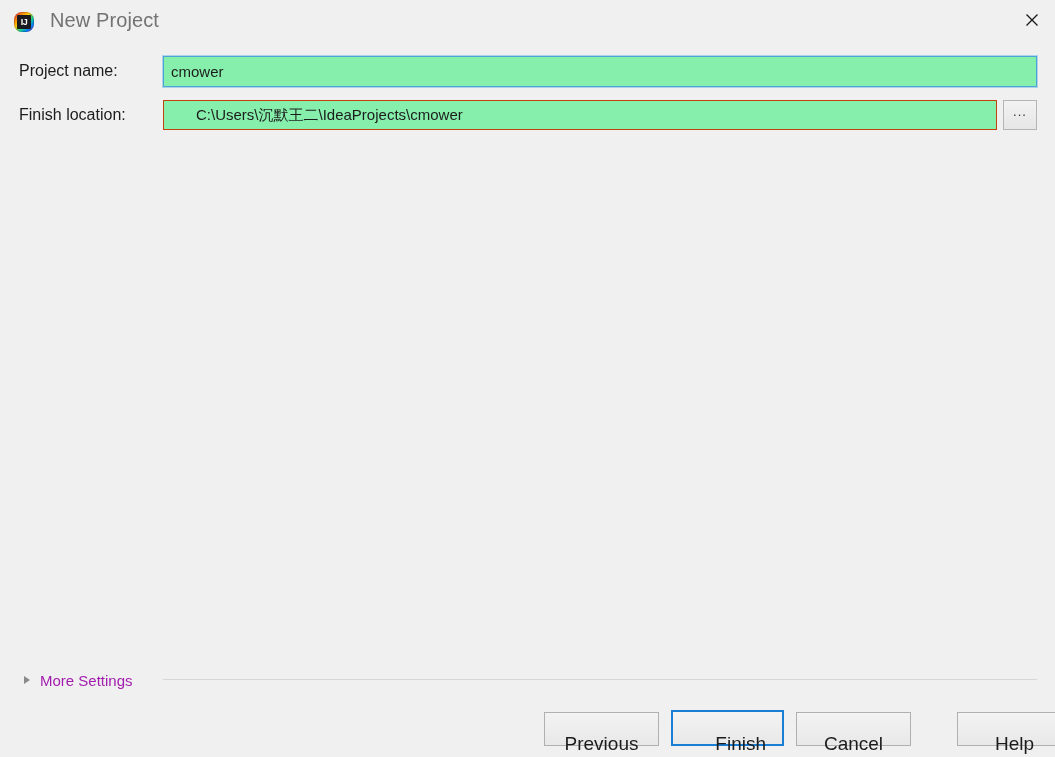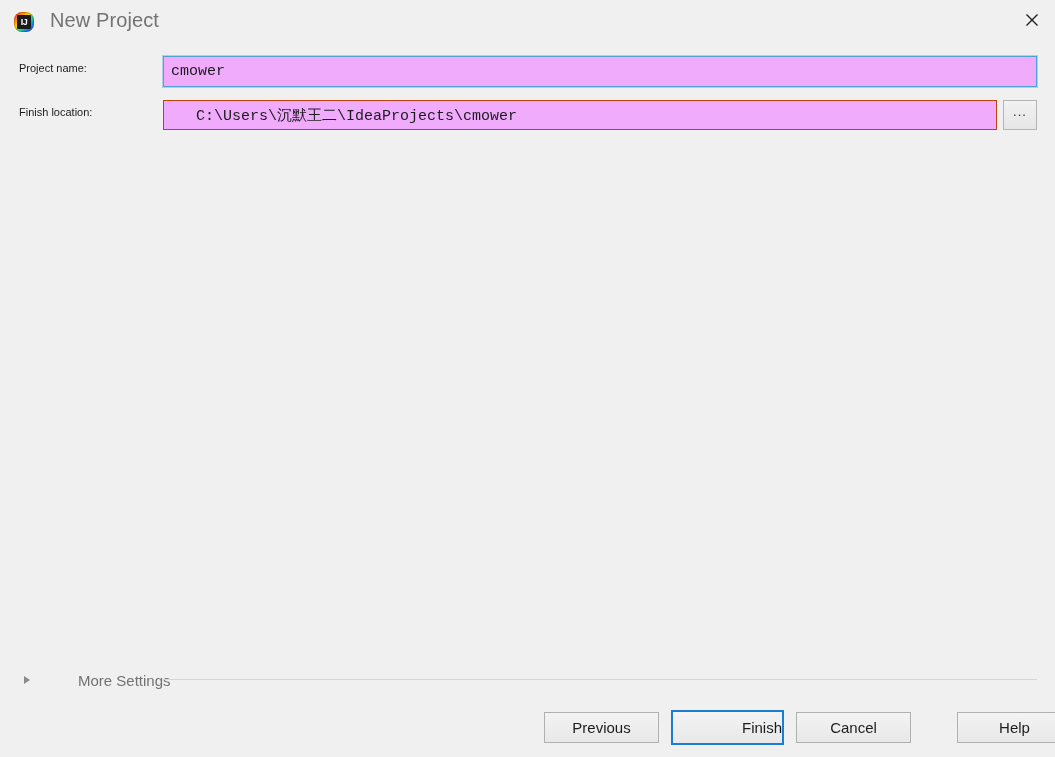--- a/index.html
+++ b/index.html
@@ -69,32 +69,32 @@
     display: flex;
     align-items: center;
     justify-content: center;
     cursor: default;
   }
   .close-btn svg { display: block; }
 
   
   .form-label {
     position: absolute;
-    font-size: 11px;
+    font-size: 16px;
     color: #1c1c1c;
     white-space: nowrap;
   }
   #label-name  { left: 19px; top: 62px; }
   #label-loc   { left: 19px; top: 106px; }
 
   .text-field {
     position: absolute;
     box-sizing: border-box;
-    background: #f0abfc;
-    font-family: Liberation Mono, monospace;
+    background: #86efac;
+    font-family: Liberation Sans, sans-serif;
     font-size: 15px;
     color: #1c1c1c;
     padding: 0 7px;
     outline: none;
   }
   #field-name {
     left: 163px;
     top: 56px;
     width: 874px;
     height: 31px;
@@ -140,49 +140,48 @@
   }
   .disclosure-tri {
     width: 0; height: 0;
     border-left: 6px solid #8a8a8a;
     border-top: 4.5px solid transparent;
     border-bottom: 4.5px solid transparent;
     margin-right: 10px;
   }
   .more-settings-label {
     font-size: 15px;
-    color: #737373;
+    color: #a21caf;
     white-space: nowrap;
-    margin-left: 38px;
   }
   .separator {
     position: absolute;
     left: 163px;
     top: 679px;
     width: 874px;
     height: 1px;
     background: #d6d6d6;
   }
 
   
   .btn {
     position: absolute;
     top: 712px;
     width: 115px;
     height: 31px;
     box-sizing: border-box;
     background: linear-gradient(#f3f3f3, #e8e8e8);
     border: 1px solid #b0b0b0;
     font-family: "Liberation Sans", sans-serif;
-    font-size: 15px;
+    font-size: 19px;
     color: #1c1c1c;
     text-align: center;
     line-height: 29px;
     cursor: default;
-    padding: 0;
+    padding: 16px;
   }
   #btn-previous { left: 544px; }
   #btn-finish {
     left: 671px;
     top: 710px;
     width: 113px;
     height: 35px;
     border: 2px solid #1a7fd4;
     background: linear-gradient(#f3f3f3, #e8e8e8);
     line-height: 31px;

